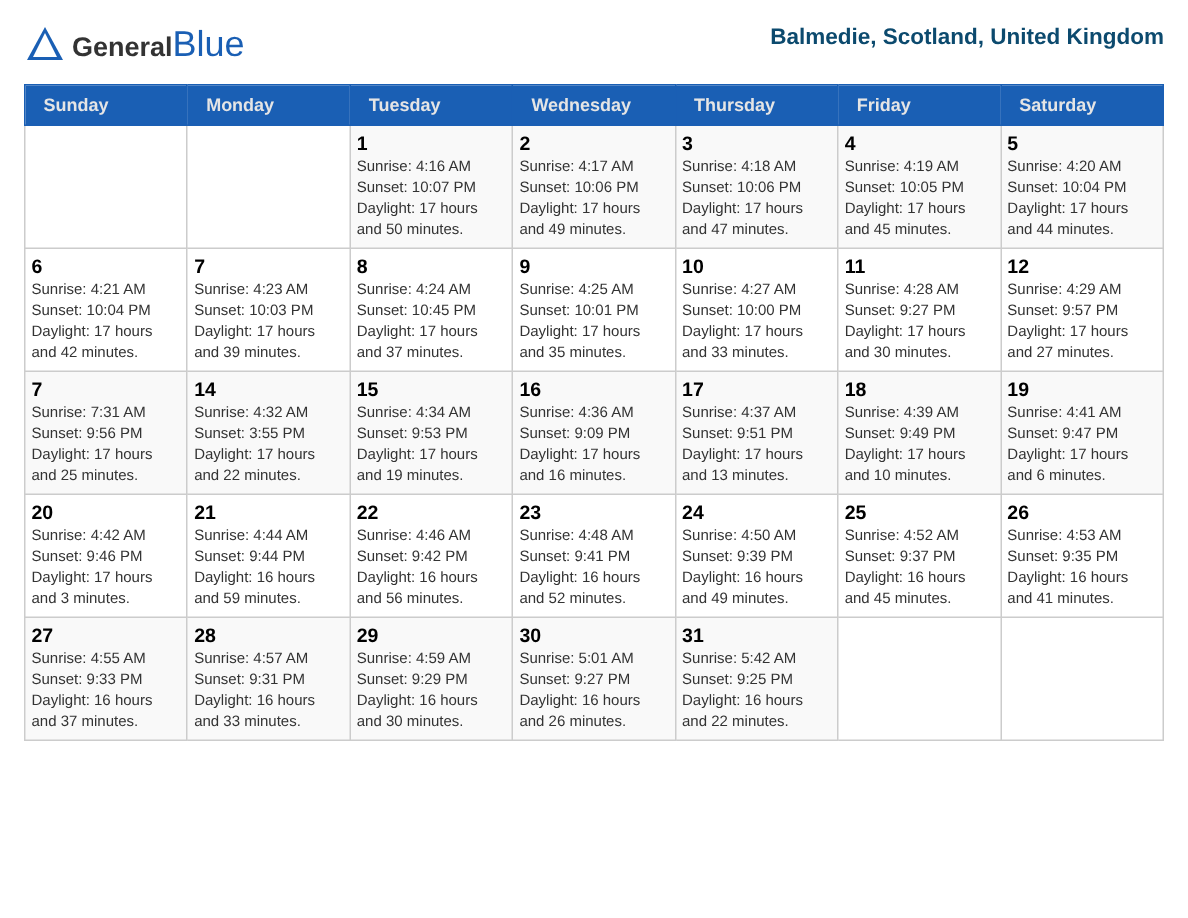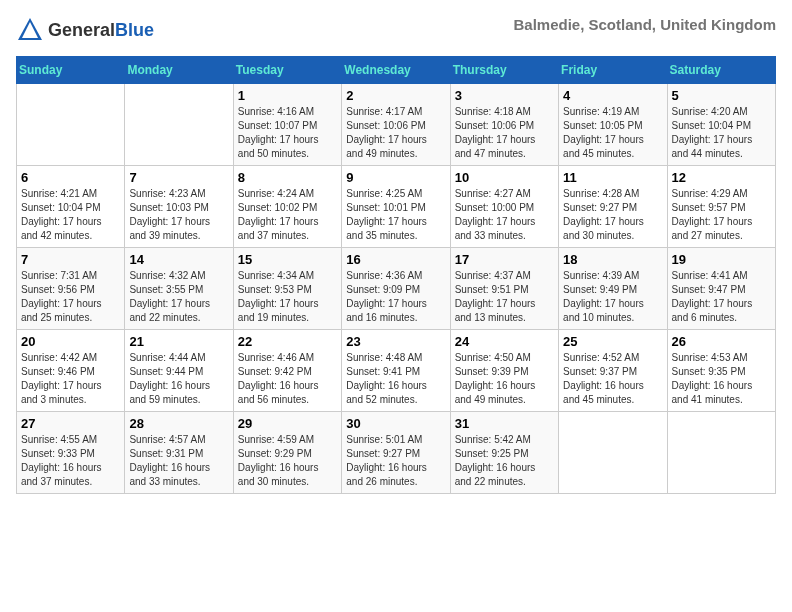--- a/index.html
+++ b/index.html
@@ -20,50 +20,50 @@
       display: flex;
       align-items: center;
       gap: 4px;
     }
     .logo-text-general {
       font-size: 18px;
       font-weight: bold;
       color: #333;
     }
     .logo-text-blue {
-      font-size: 18px;
-      font-weight: bold;
+      font-size: 24px;
+      font-weight: normal;
       color: #1a5fb4;
     }
     .logo-icon {
       width: 28px;
       height: 28px;
     }
     .title-block {
       text-align: right;
     }
     .main-title {
       font-size: 36px;
       font-weight: bold;
       color: #1a5fb4;
     }
     .subtitle {
       font-size: 15px;
-      color: #737373;
+      color: #0c4a6e;
       font-weight: bold;
     }
     table {
       width: 100%;
       border-collapse: collapse;
       font-size: 11px;
     }
     thead tr th {
       background-color: #1a5fb4;
-      color: #5eead4;
-      padding: 6px 2px;
+      color: #e5e5e5;
+      padding: 6px 12px;
       text-align: left;
       font-size: 12px;
       font-weight: bold;
       border: 1px solid #1a5fb4;
     }
     tbody tr td {
       border: 1px solid #ccc;
       vertical-align: top;
       padding: 4px;
       height: 82px;
@@ -162,21 +162,21 @@
         </td>
         <td>
           <span class="day-number">7</span>
           <div class="day-info">Sunrise: 4:23 AM
 Sunset: 10:03 PM
 Daylight: 17 hours and 39 minutes.</div>
         </td>
         <td>
           <span class="day-number">8</span>
           <div class="day-info">Sunrise: 4:24 AM
-Sunset: 10:02 PM
+Sunset: 10:45 PM
 Daylight: 17 hours and 37 minutes.</div>
         </td>
         <td>
           <span class="day-number">9</span>
           <div class="day-info">Sunrise: 4:25 AM
 Sunset: 10:01 PM
 Daylight: 17 hours and 35 minutes.</div>
         </td>
         <td>
           <span class="day-number">10</span>

